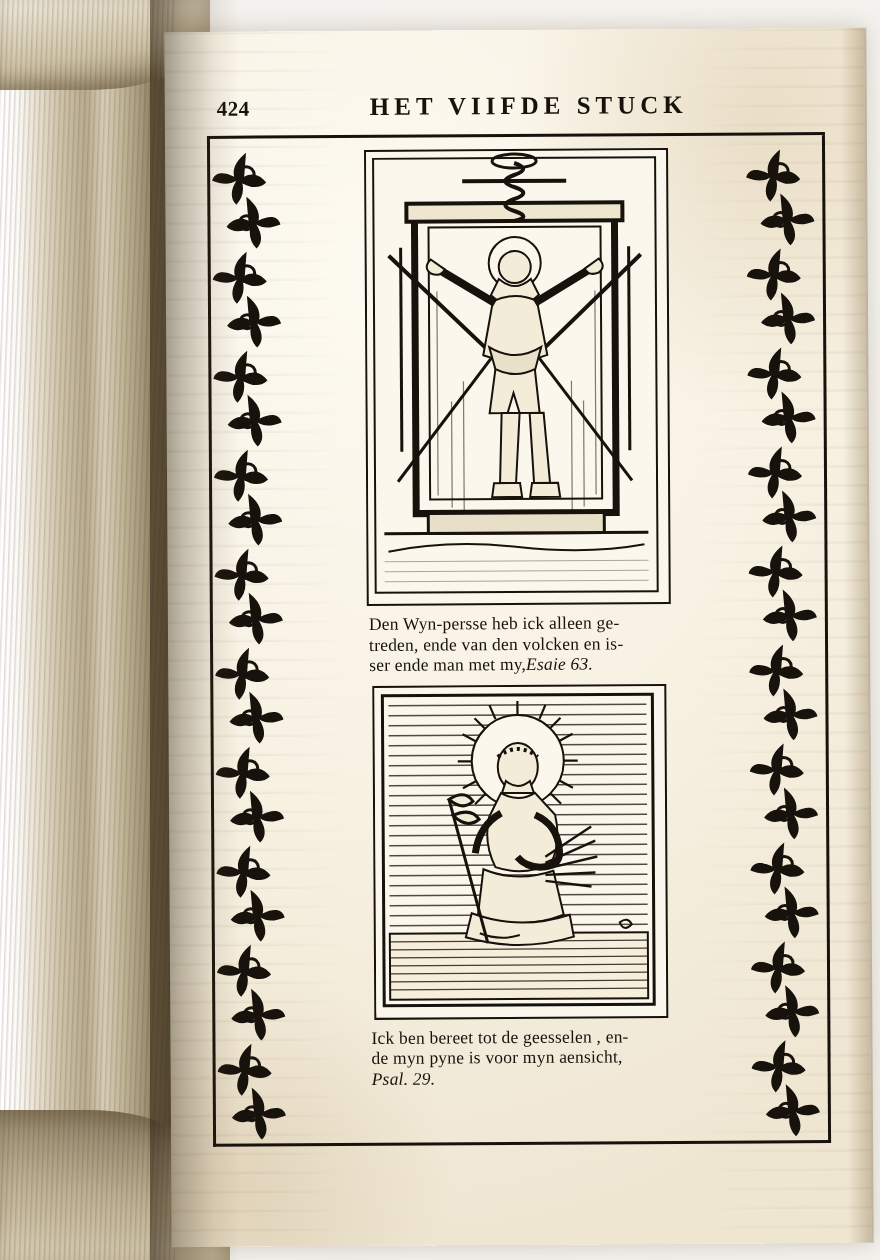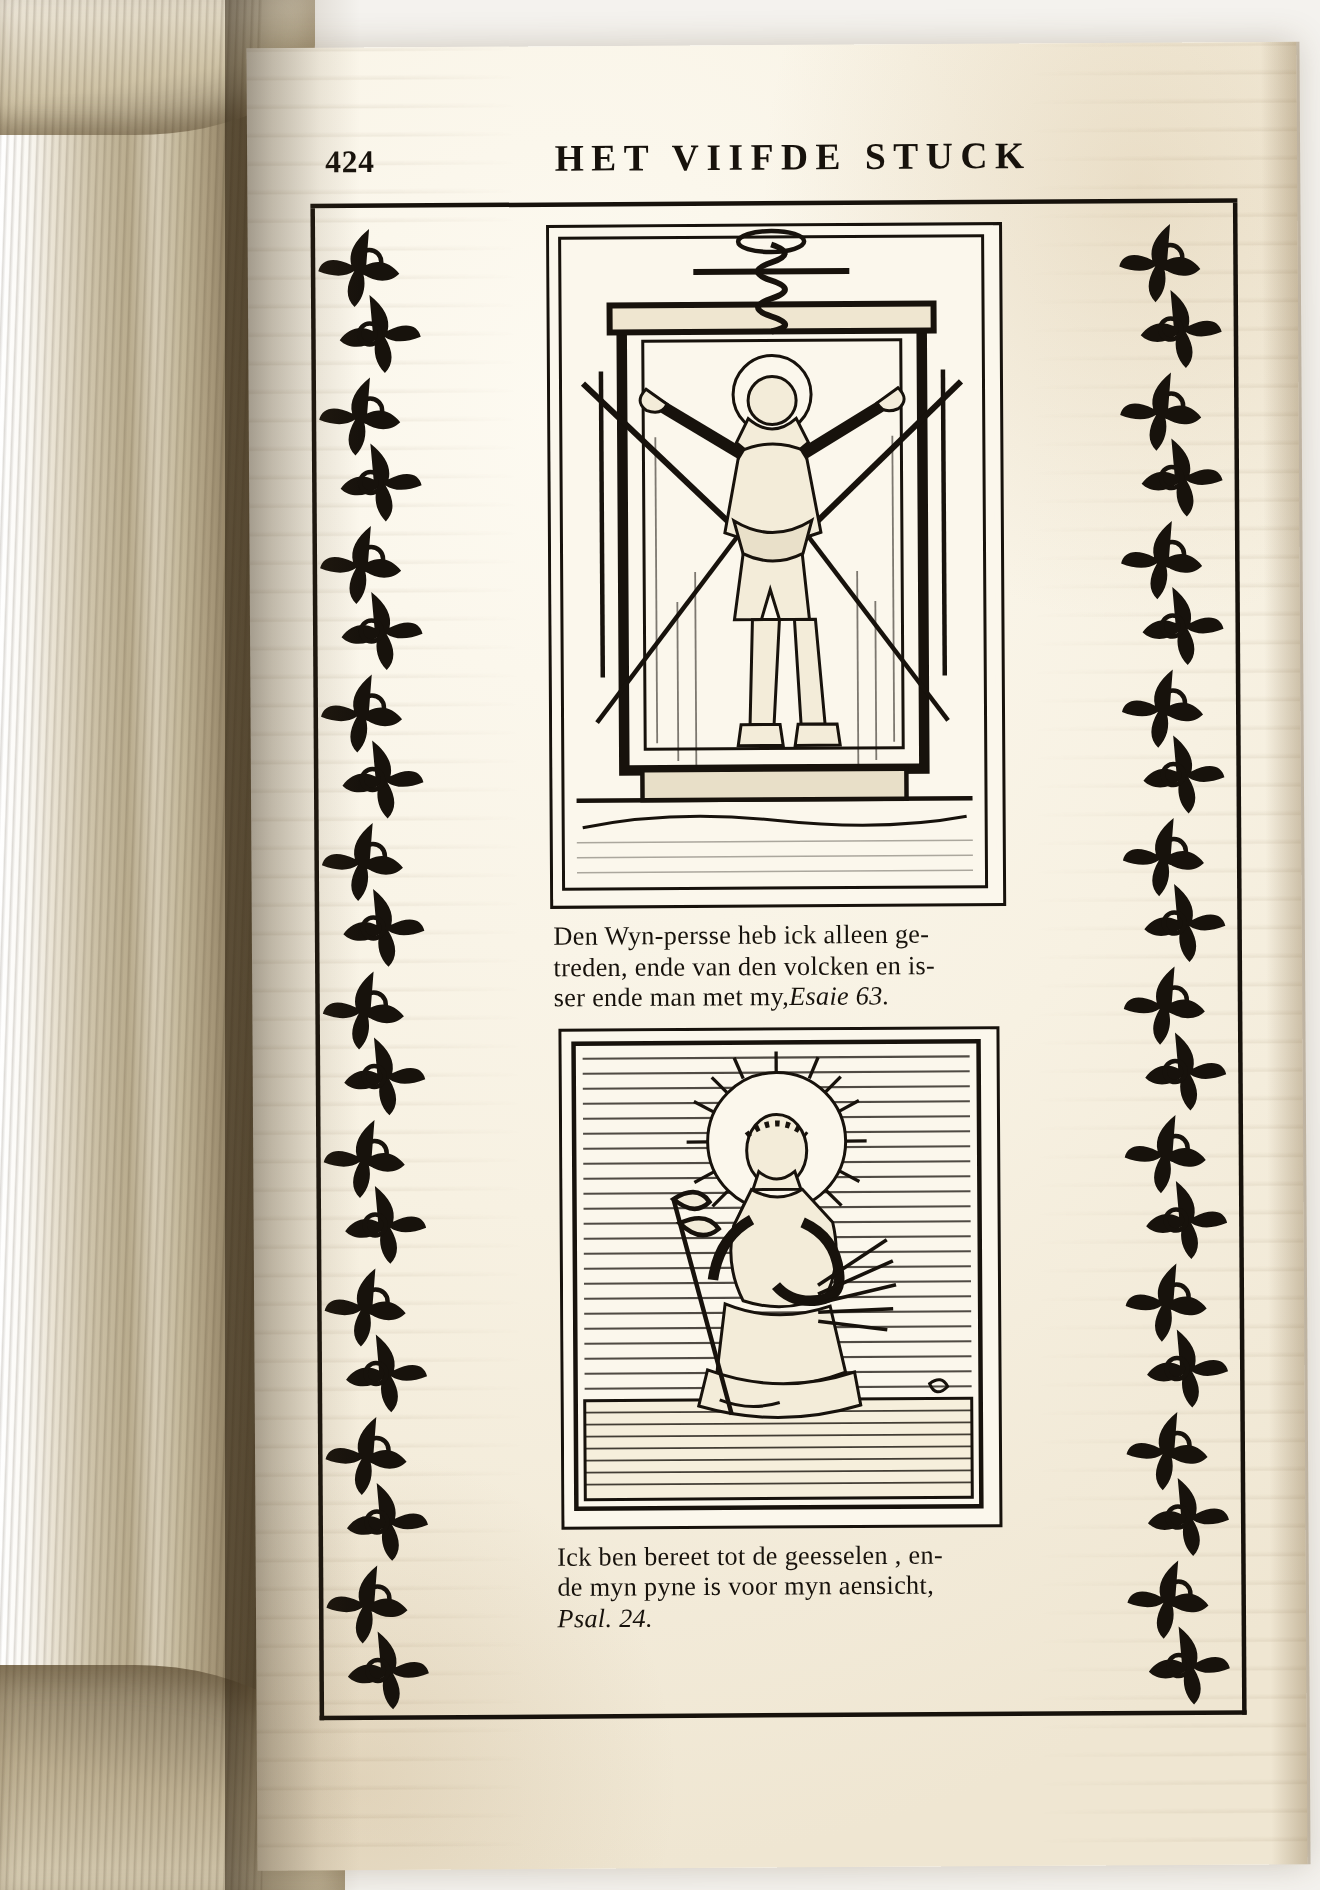--- a/index.html
+++ b/index.html
@@ -454,21 +454,21 @@
 
               <g stroke="#17120c" stroke-width="2" fill="none">
                 <path d="M244 236 q8 -6 12 2 q-8 8 -12 -2 z"></path>
               </g>
             </svg>
           </div>
 
           <div class="caption">
             <span>Ick ben bereet tot de geesselen , en-</span><br>
             <span>de myn pyne is  voor myn aensicht,</span><br>
-            <span class="ital">Psal. 24.</span>
+            <span class="ital">Psal. 29.</span>
           </div>
 
         </div>
 
         <div class="orn-col">
           <svg width="72" height="995" viewBox="0 0 72 995" aria-hidden="true">
             <g>
               <use href="#fleur" y="4"></use>
                 <use href="#fleur" y="103"></use>
                 <use href="#fleur" y="202"></use>

